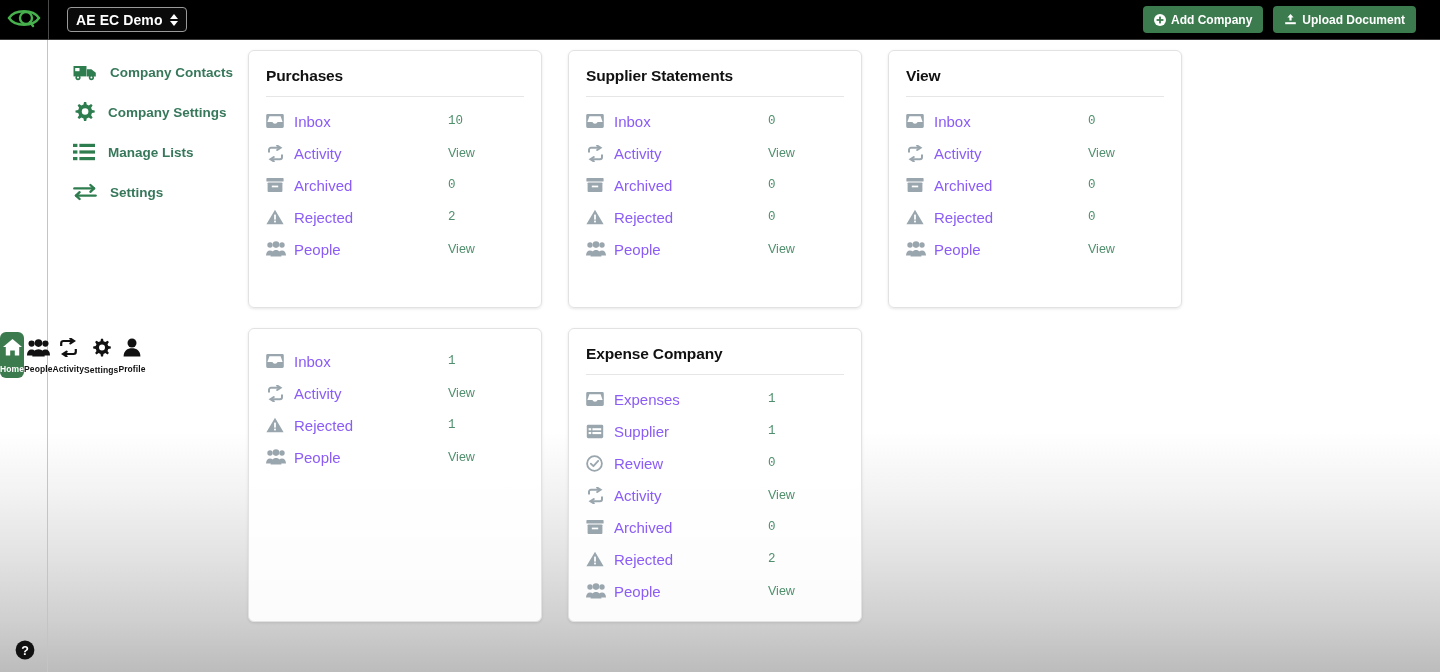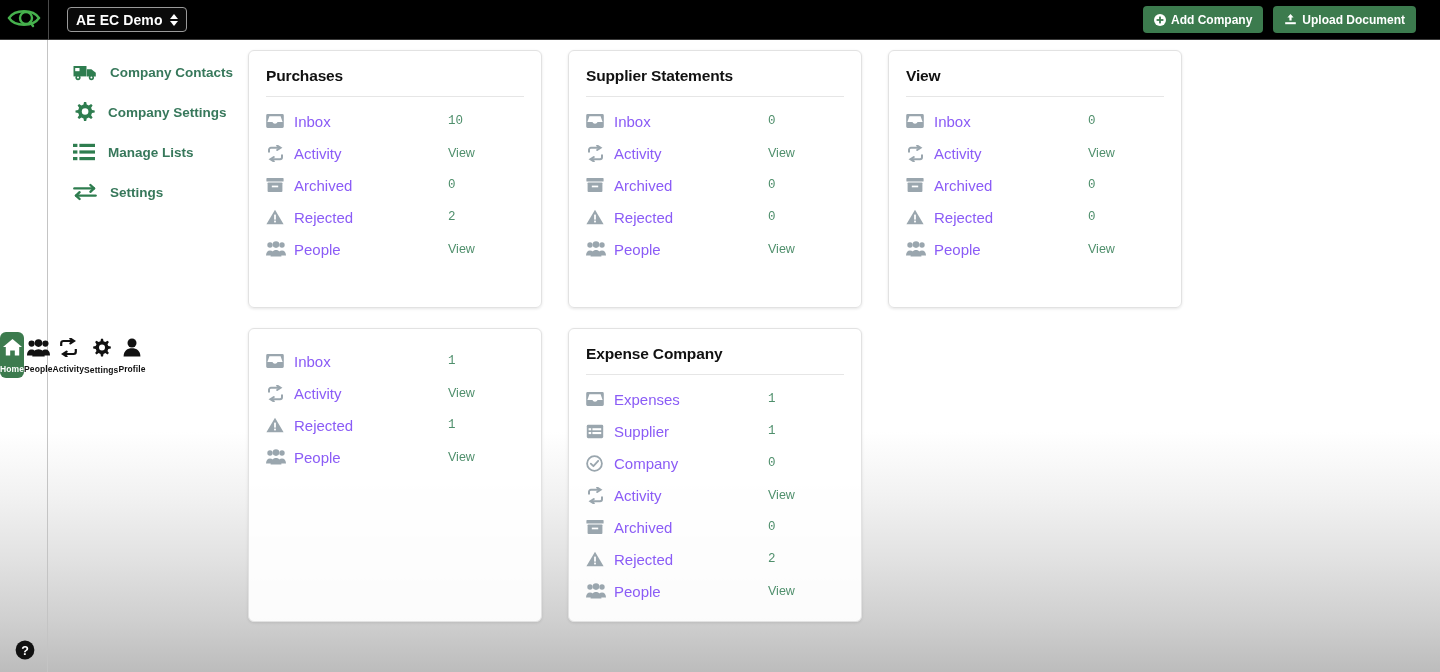--- a/index.html
+++ b/index.html
@@ -646,21 +646,21 @@
         <span class="row-label">Supplier</span>
         <span class="row-value num">1</span>
       </div>
       <div class="row">
         <span class="row-icon">
             <svg width="17" height="17" viewBox="0 0 17 17" fill="none" stroke="#9aa6ae" stroke-width="1.8">
               <circle cx="8.5" cy="8.5" r="7.4"></circle>
               <path d="M4.8 8.6 L7.4 11.2 L12.2 5.8" stroke-linecap="round" stroke-linejoin="round"></path>
             </svg>
           </span>
-        <span class="row-label">Company</span>
+        <span class="row-label">Review</span>
         <span class="row-value num">0</span>
       </div>
       <div class="row">
         <span class="row-icon">
             <svg width="19" height="17" viewBox="0 0 19 17" fill="none" stroke="#9aa6ae" stroke-width="2">
               <path d="M3 7.4 V4.8 A2 2 0 0 1 5 2.8 H13.6"></path>
               <path d="M16 9.6 V12.2 A2 2 0 0 1 14 14.2 H5.4"></path>
               <path d="M11.2 0.6 L14.6 2.8 L11.2 5" stroke-linecap="round"></path>
               <path d="M7.8 12 L4.4 14.2 L7.8 16.4" stroke-linecap="round"></path>
             </svg>

